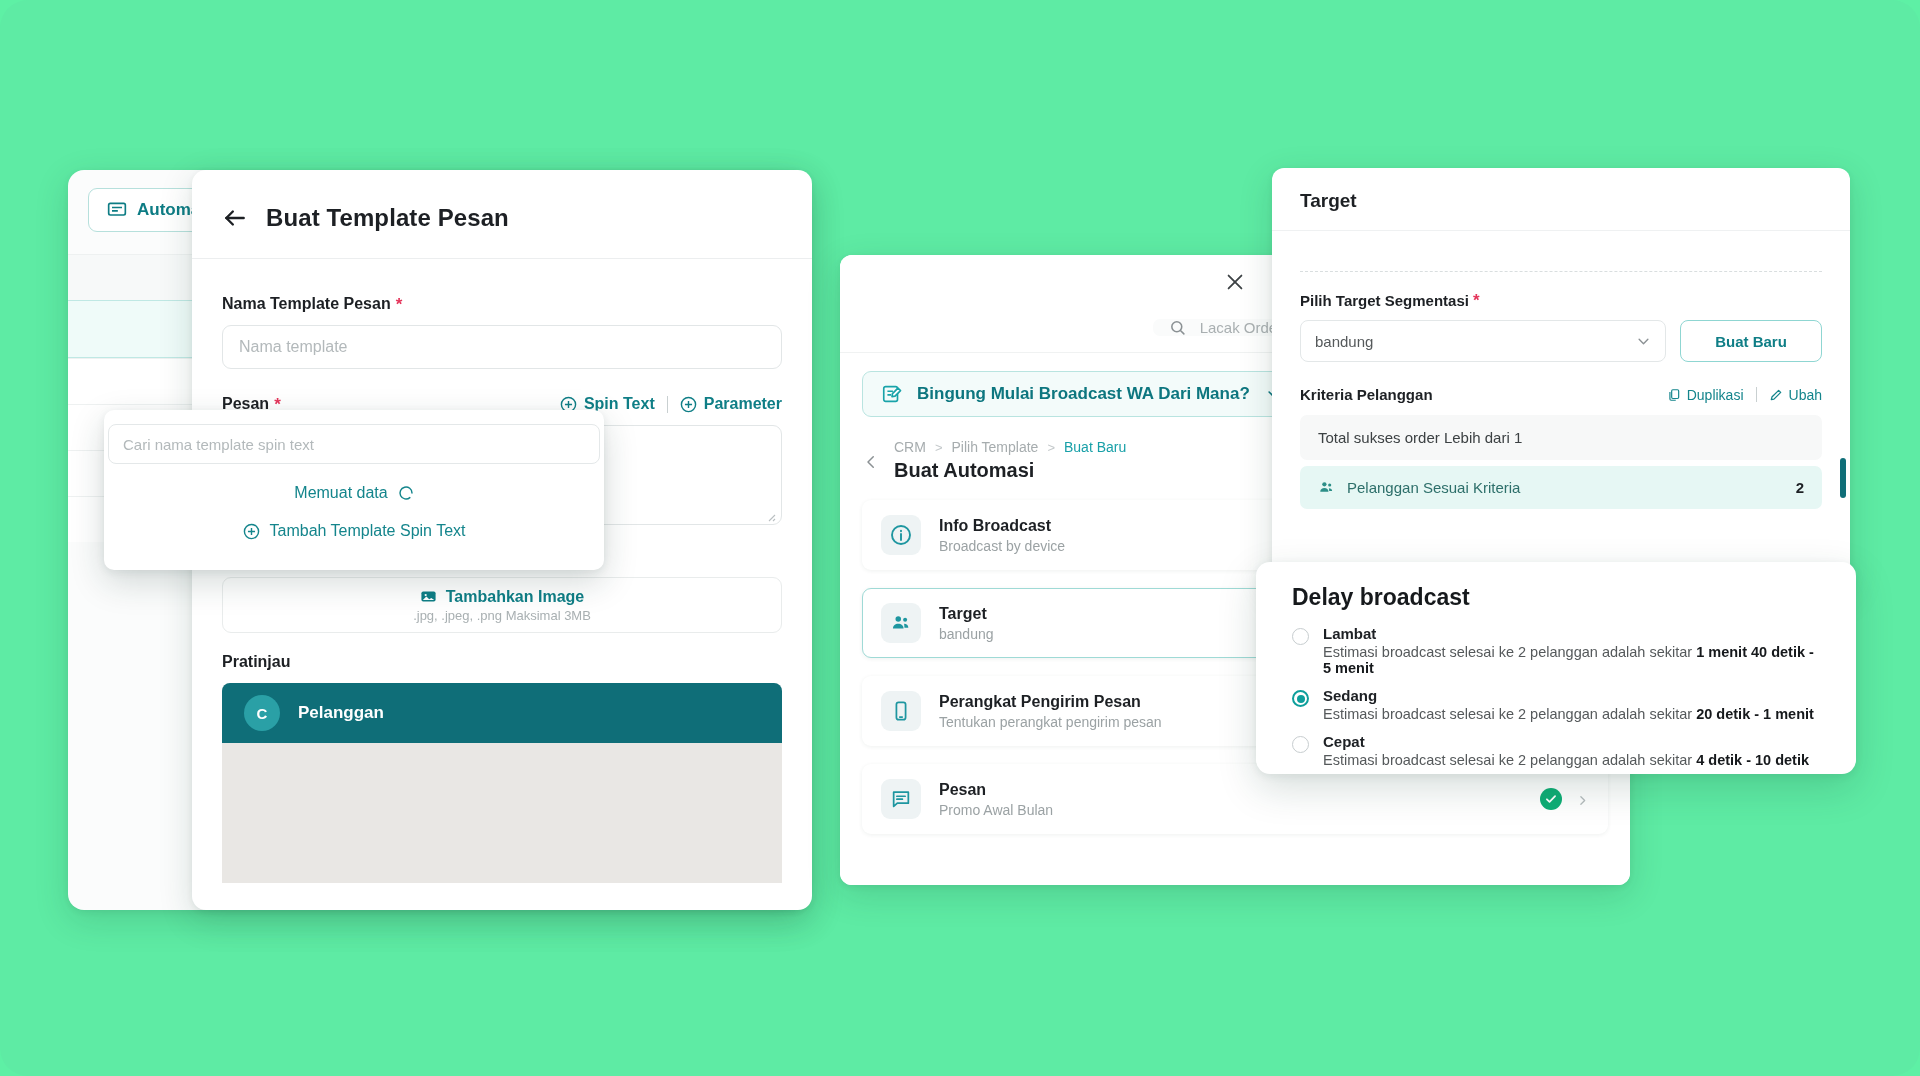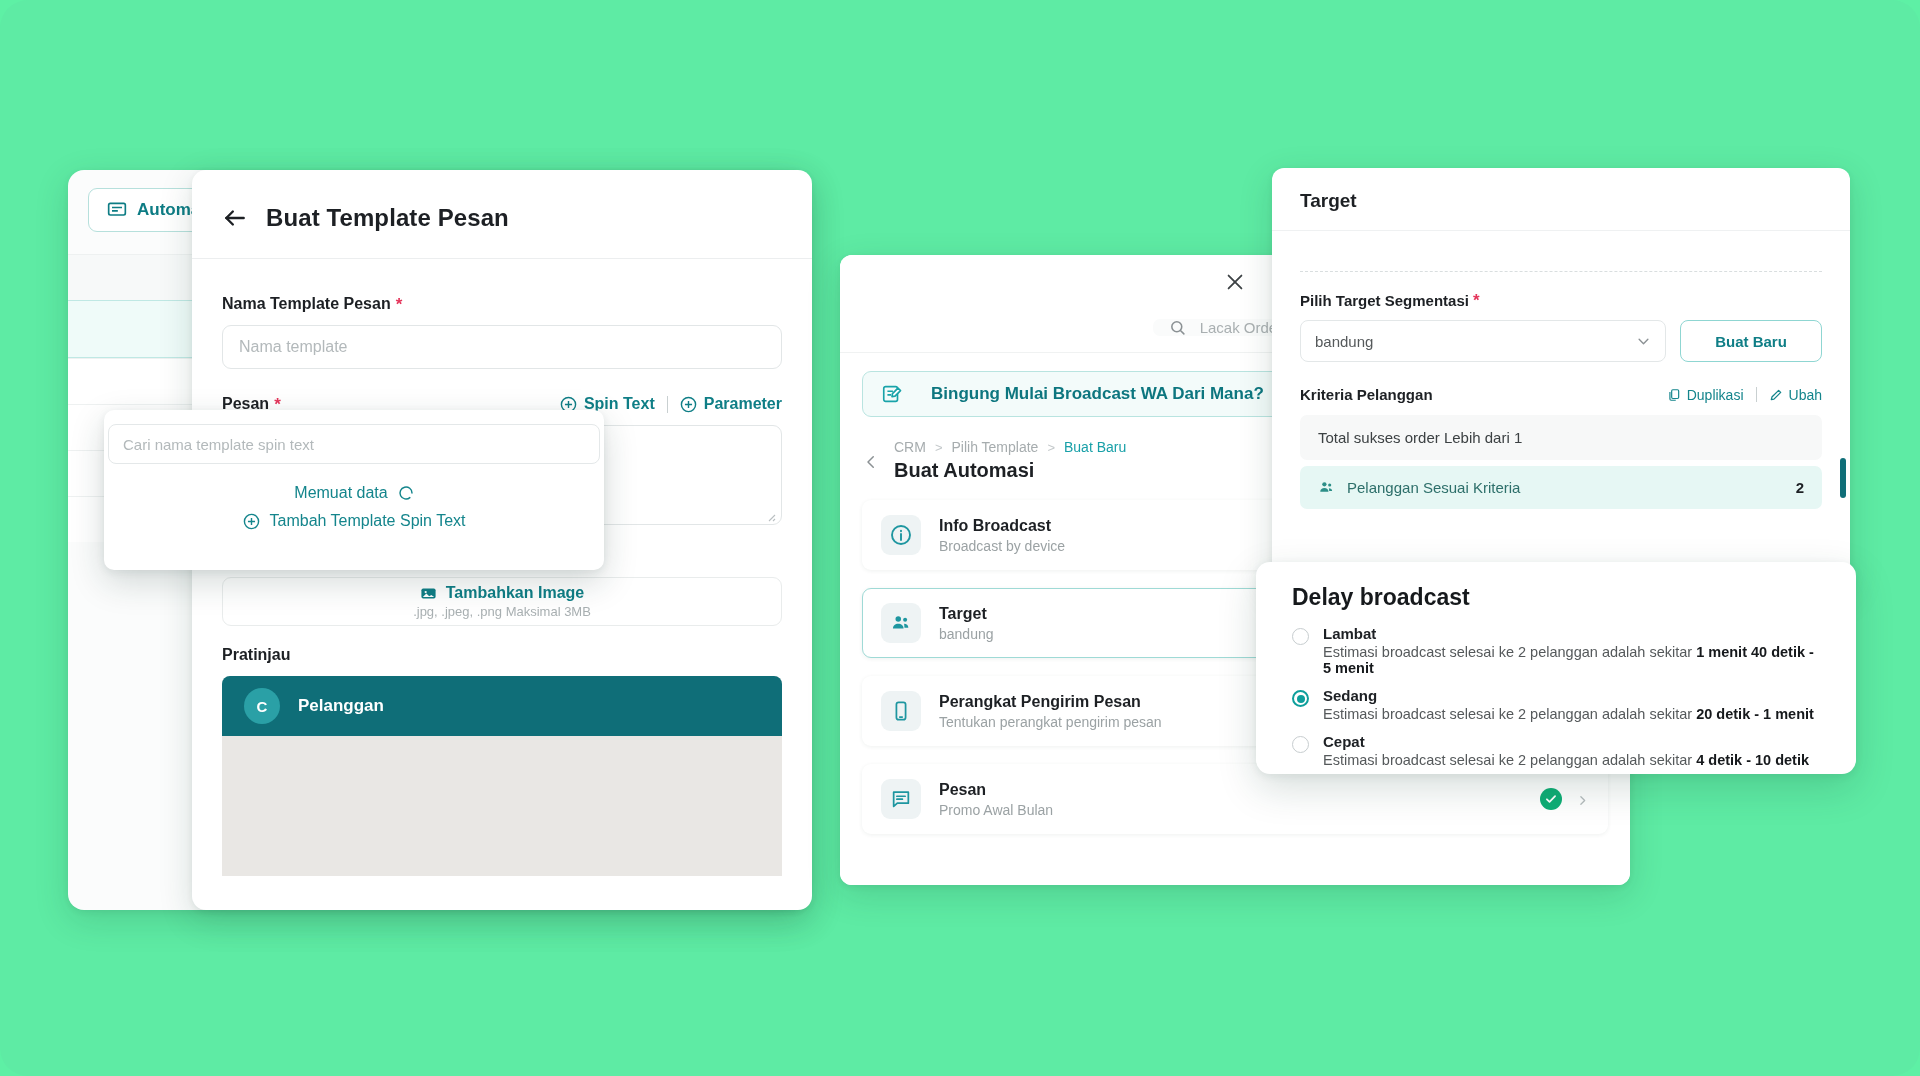--- a/index.html
+++ b/index.html
@@ -82,21 +82,21 @@
   }
   .lnk .plus { width: 17px; height: 17px; }
   .vr { width: 1px; height: 17px; background: #c9d0d1; }
   .ta {
     width: 100%; height: 100px;
     border: 1px solid #e2e6e7; border-radius: 9px;
     margin-top: 12px; position: relative; background: #fff;
   }
   .ta .grip { position: absolute; right: 5px; bottom: 4px; width: 12px; height: 12px; }
   .upload {
-    width: 100%; height: 49px;
+    width: 100%; height: 56px;
     border: 1px solid #e9ecec; border-radius: 9px;
     display: flex; flex-direction: column; align-items: center; justify-content: center;
     gap: 2px; margin-top: 10px; background: #fff;
   }
   .upload .t { display: flex; align-items: center; gap: 9px; color: #0f7e86; font-weight: bold; font-size: 16px;}
   .upload .s { font-size: 13px; color: #a9b0b2; }
   .preview {
     margin-top: 10px; border-radius: 8px 8px 0 0; overflow: hidden;
     background: #e9e7e4; height: 200px;
   }
@@ -138,21 +138,21 @@
     display: flex; align-items: center; padding: 0 14px;
     font-size: 15px; color: #b3b9bb;
   }
   .sp-loading {
     display: flex; align-items: center; justify-content: center; gap: 10px;
     color: #14858c; font-size: 16px; margin-top: 20px;
   }
   .spinner { width: 16px; height: 16px; }
   .sp-add {
     display: flex; align-items: center; justify-content: center; gap: 10px;
-    color: #14858c; font-size: 16px; margin-top: 10px;
+    color: #14858c; font-size: 16px; margin-top: 20px;
   }
 
   
   #card-c {
     left: 840px; top: 255px; width: 790px; height: 630px;
     border-radius: 12px;
   }
   .c-top {
     display: flex; align-items: center; gap: 26px;
     padding: 16px 22px; border-bottom: 1px solid #f0f2f2;
@@ -163,21 +163,21 @@
   .c-search {
     flex: 1; height: 38px; background: #fafbfb; border-radius: 7px;
     display: flex; align-items: center; gap: 14px; padding: 0 16px;
     font-size: 15px; color: #a9afb1;
   }
   .c-search .mag { width: 17px; height: 17px; flex: none; }
   .c-main { padding: 18px 22px 0 22px; background: #fff; height: 100%; }
   .banner {
     border: 1px solid #b9e4e0; background: #f3fbfa;
     border-radius: 9px; height: 46px;
-    display: flex; align-items: center; gap: 28px; padding: 0 18px;
+    display: flex; align-items: center; gap: 14px; padding: 0 18px;
     color: #0d767f; font-weight: bold; font-size: 17px;
   }
   .banner .bic { width: 22px; height: 22px; flex:none; }
   .banner .chev { width: 15px; height: 15px; margin-left: 2px;}
   .crumbwrap { display: flex; align-items: flex-start; gap: 14px; margin-top: 22px; }
   .crumb-back { width: 18px; height: 18px; margin-top: 14px; flex: none;}
   .crumbs { display: flex; align-items: center; gap: 9px; font-size: 14px; color: #a6acae; }
   .crumbs .cur { color: #18a0a8; }
   .crumbs .sep { color: #c3c8ca; font-size: 13px; }
   .c-h1 { font-size: 20px; font-weight: bold; color: #1d2024; margin-top: 4px; }

